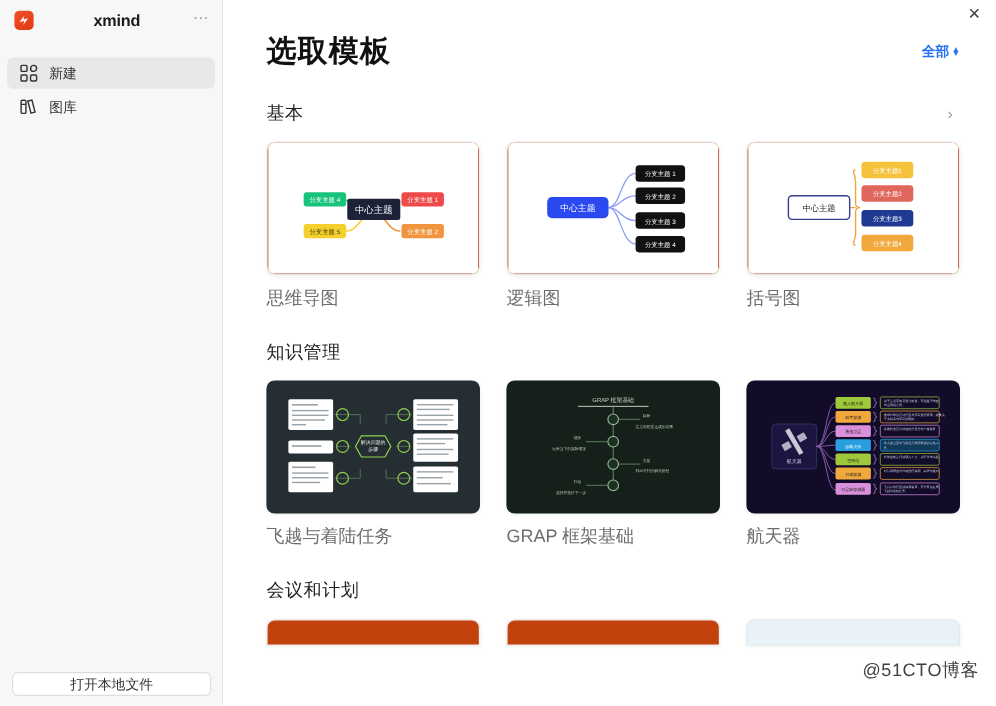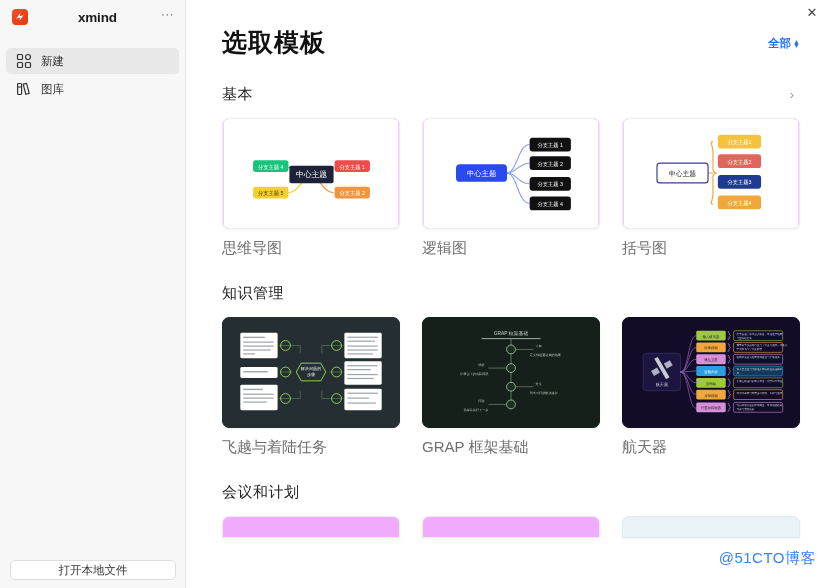--- a/index.html
+++ b/index.html
@@ -95,42 +95,42 @@
     margin-bottom: 14px;
   }
   .section-title { font-size: 15px; font-weight: normal; color: #222; letter-spacing: .5px; }
   .section-more { margin-left: auto; color: #9a9a9a; font-size: 13px; padding-right: 6px;}
 
   .cards { display: flex; gap: 22px; }
   .card-wrap { width: 178px; }
   .card {
     width: 178px; height: 111px;
     border-radius: 7px;
-    background: #f0abfc;
+    background: #c2410c;
     border: 1px solid #ededed;
     box-shadow: 0 1px 3px rgba(0,0,0,.06);
     overflow: hidden;
     position: relative;
   }
   .card-label {
     margin-top: 10px; 
     font-size: 15px; color: #6e6e6e;
   }
   .card.dark1 { background: #242e33; border-color: #242e33; }
   .card.dark2 { background: #15201a; border-color: #15201a; }
   .card.dark3 { background: #120c29; border-color: #120c29; }
   .card.tint  { background: #e9f2f6; border-color: #e0eaef; }
 
   .card svg { display: block; width: 100%; height: 100%; }
 
   .section.cut .cards .card { height: 22px; border-radius: 7px 7px 0 0; }
 
   .watermark {
     position: absolute; right: 14px; bottom: 20px;
-    font-size: 15px; color: #3b82f6;
+    font-size: 15px; color: #404040;
     letter-spacing: .5px;
     pointer-events: none;
   }
 </style>
 </head>
 <body>
 
 <div id="app">
 
   <div id="sidebar">

